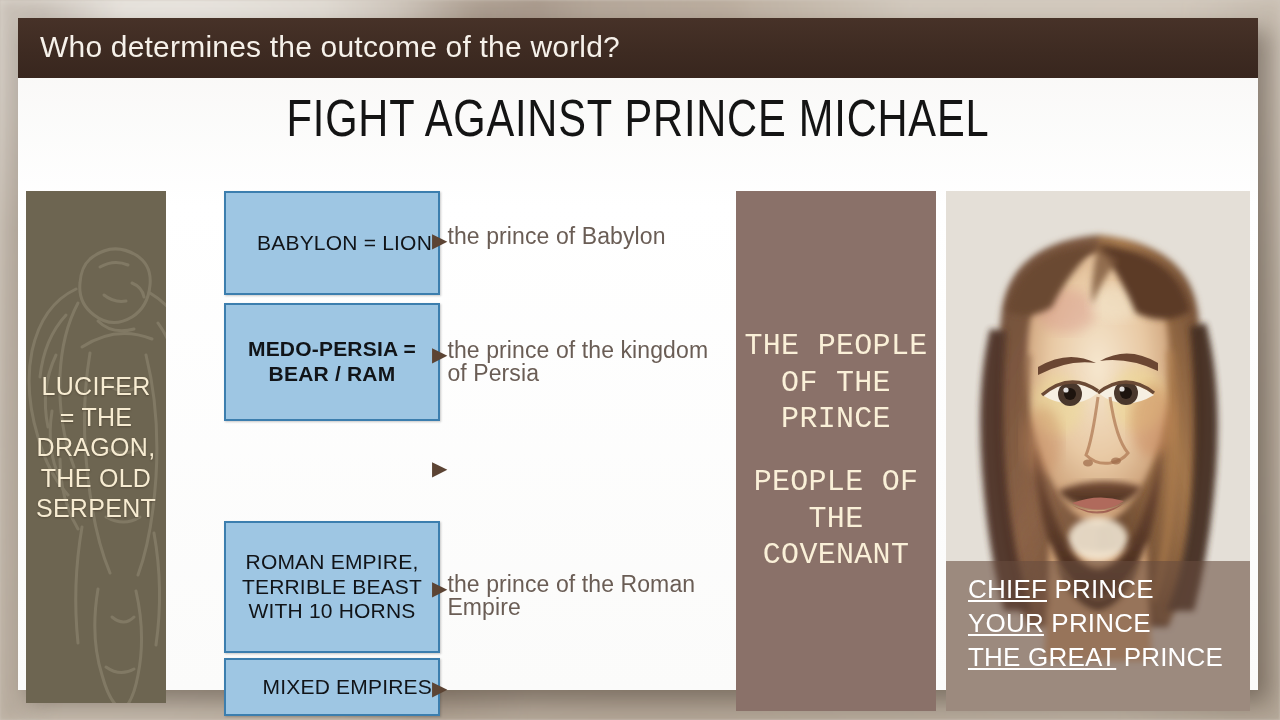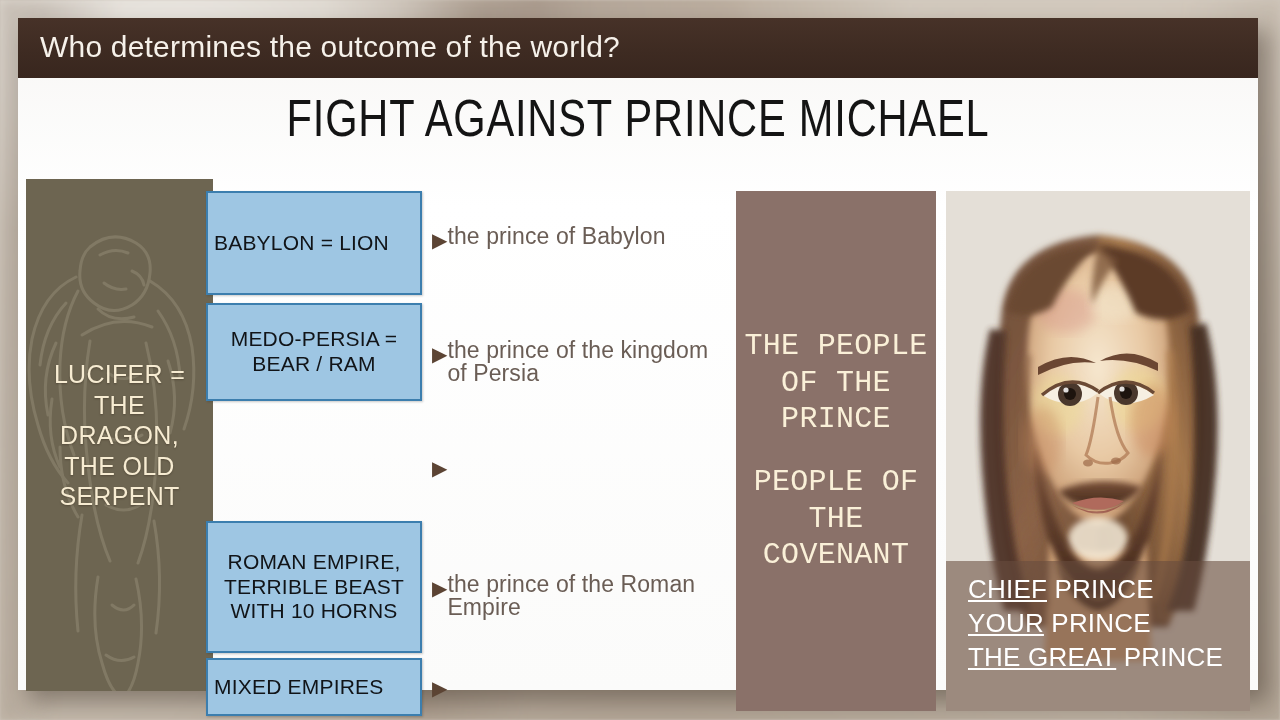--- a/index.html
+++ b/index.html
@@ -59,48 +59,48 @@
     font-family:"Liberation Sans Narrow","Liberation Sans",sans-serif;
     transform:scaleX(.80);transform-origin:center top;
     white-space:nowrap;
   }
 
   
   #cols{position:absolute;left:0;top:155px;width:1240px;height:517px;}
 
   
   #lucifer{
-    position:absolute;left:8px;top:6px;width:187px;height:512px;
+    position:absolute;left:8px;top:18px;width:140px;height:512px;
     background:#6d6551;overflow:hidden;
   }
   #lucifer svg{position:absolute;left:-14px;top:6px;opacity:.5;}
   #lucifer-label{
     position:absolute;left:0;right:0;top:50%;transform:translateY(-50%);
     text-align:center;color:#f7ecd2;font-size:25px;line-height:1.22;
     font-family:"Liberation Sans Narrow","Liberation Sans",sans-serif;
     letter-spacing:.3px;padding:0 8px;font-weight:400;
     text-shadow:0 1px 2px rgba(40,30,18,.35);
   }
 
   
   #empires{position:absolute;left:188px;top:18px;width:220px;height:520px;}
   .empire-box{
-    position:absolute;left:0;width:216px;
+    position:absolute;left:18px;width:216px;
     background:#9ec6e3;border:2px solid #3c7eae;
     box-sizing:border-box;
-    display:flex;align-items:center;justify-content:flex-start;
+    display:flex;align-items:center;justify-content:flex-end;
     box-shadow:1px 1px 2px rgba(40,40,40,.25);
   }
   .empire-text{
     text-align:center;color:#111418;font-size:21px;line-height:1.18;
     font-family:"Liberation Sans Narrow","Liberation Sans",sans-serif;
     letter-spacing:.2px;padding:0 6px;
   }
   .e0{top:0px;height:104px;}
-  .e1{top:112px;height:98px;}
+  .e1{top:112px;height:118px;font-weight:bold;}
   .e2{top:215px;height:110px;}
   .e3{top:330px;height:132px;}
   .e4{top:467px;height:58px;}
 
   
   #princes{position:absolute;left:414px;top:18px;width:300px;height:520px;}
   .prince-row{position:absolute;left:0;width:298px;display:flex;align-items:flex-start;}
   .bullet{
     color:#5c4434;font-size:20px;line-height:1;margin-top:5px;
     flex:0 0 auto;

